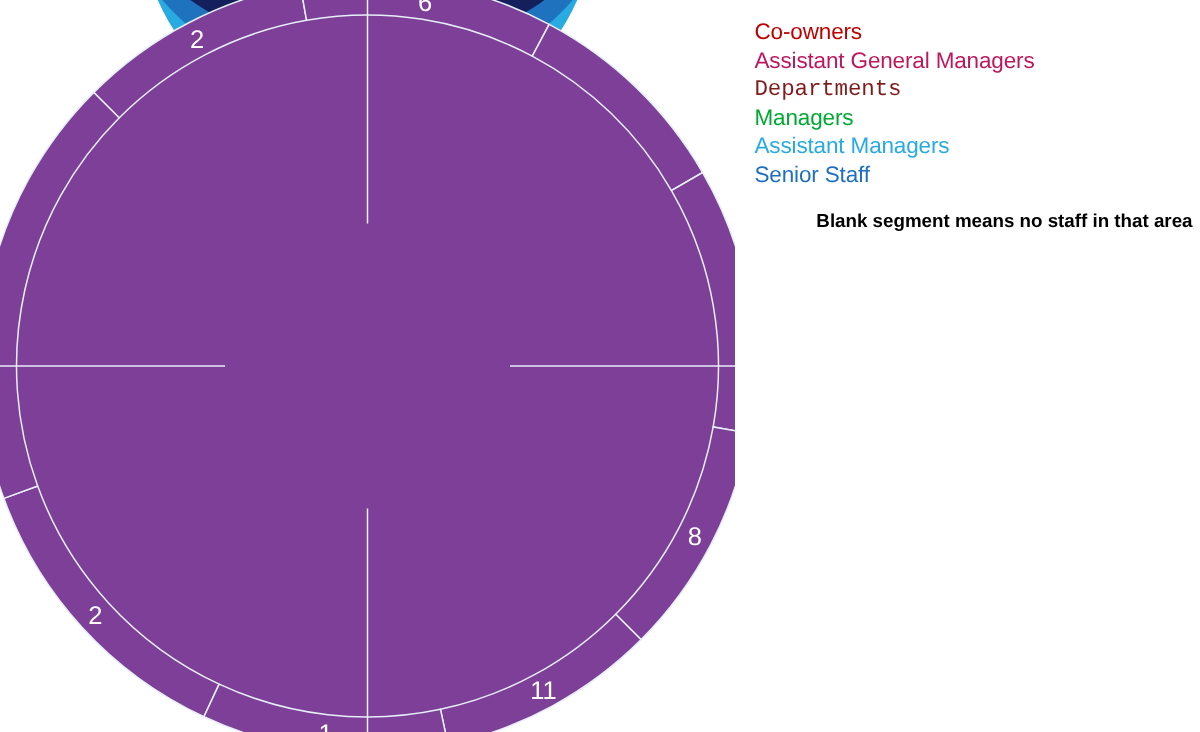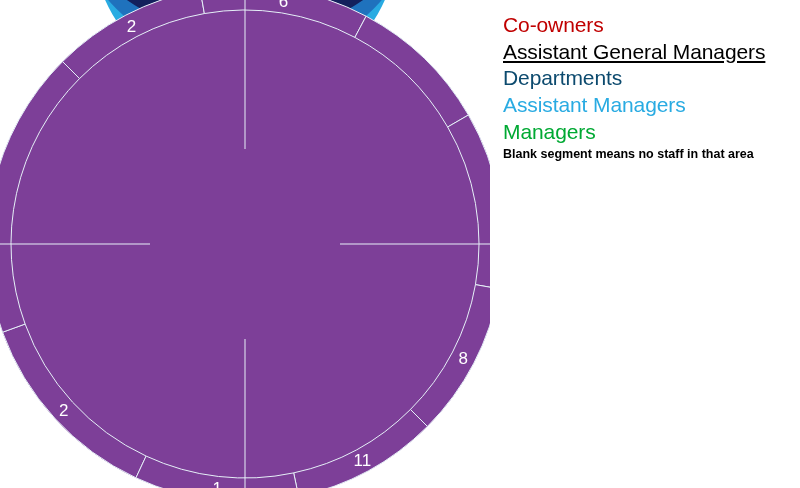--- a/index.html
+++ b/index.html
@@ -16,32 +16,33 @@
     position: absolute;
     left: 0; top: 0;
     width: 490px; height: 488px;
   }
   #legend {
     position: absolute;
     left: 503px; top: 12px;
     width: 292px;
   }
   .legend-row {
-    font-size: 21px;
+    font-size: 15px;
     line-height: 1.27;
     white-space: nowrap;
     font-weight: 400;
     letter-spacing: -0.1px;
   }
   .legend-note {
     font-size: 12.5px;
     color: #000000;
-    margin-top: 2px;
+    margin-top: 14px;
     white-space: nowrap;
     font-weight: 600;
+    text-align: right;
   }
   svg { display: block; }
   text { font-family: "Liberation Sans", sans-serif; }
   .seg-label { font-size: 7.2px; fill: #111111; }
   .seg-label-lg { font-size: 9.2px; fill: #111111; }
   .count-label { font-size: 17px; fill: #ffffff; }
   .center-label { font-size: 9.6px; fill: #ffffff; }
   .sep { stroke: #e8f0f8; stroke-width: 1; fill: none; }
 </style>
 </head>
@@ -191,19 +192,20 @@
         <line x1="340" y1="244" x2="503" y2="244" class="sep"></line>
         <line x1="245" y1="339" x2="245.00000000000003" y2="502" class="sep"></line>
         <line x1="150" y1="244" x2="-13" y2="244.00000000000003" class="sep"></line>
       </g>
     </svg>
 </div>
 
 <div id="legend">
   <div id="legend-rows">
       <div class="legend-row" style="color: rgb(192, 0, 0);"><span>Co-owners</span></div>
-      <div class="legend-row" style="color: #000000; text-decoration: underline;"><span>Assistant General Managers</span></div>
-      <div class="legend-row" style="color: #0c4a6e;"><span>Departments</span></div>
+      <div class="legend-row" style="color: #be185d;"><span>Assistant General Managers</span></div>
+      <div class="legend-row" style="color: #7f1d1d; font-family: Liberation Mono, monospace;"><span>Departments</span></div>
+      <div class="legend-row" style="color: rgb(0, 169, 51);"><span>Managers</span></div>
       <div class="legend-row" style="color: rgb(41, 171, 226);"><span>Assistant Managers</span></div>
-      <div class="legend-row" style="color: rgb(0, 169, 51);"><span>Managers</span></div>
+      <div class="legend-row" style="color: rgb(31, 111, 192);"><span>Senior Staff</span></div>
     </div>
   <div class="legend-note">Blank segment means no staff in that area</div>
 </div>
 
 </body></html>

